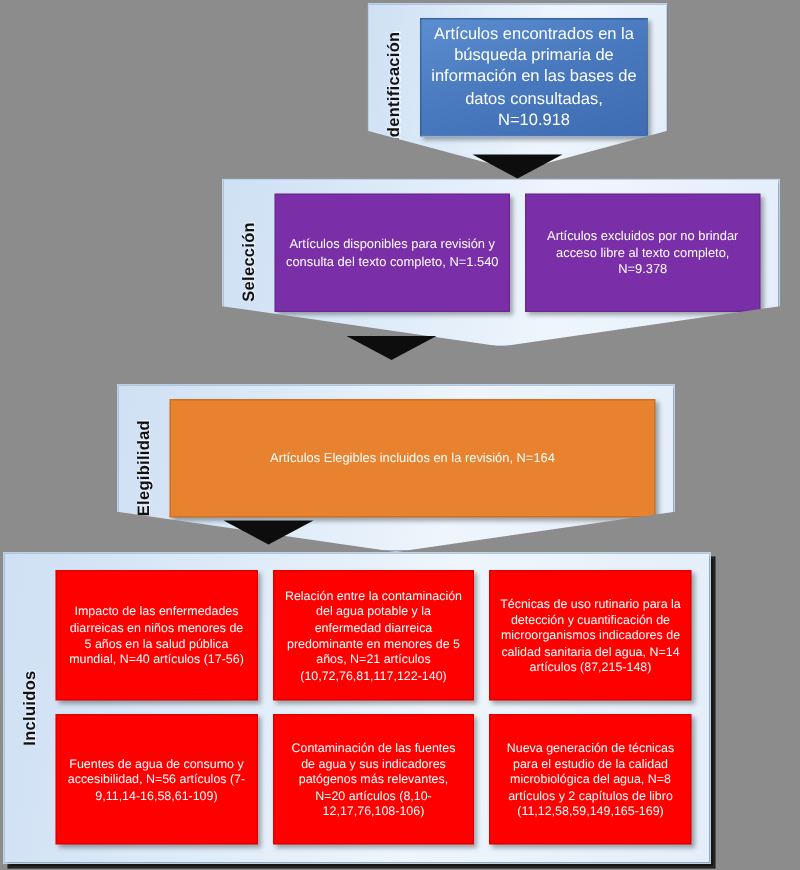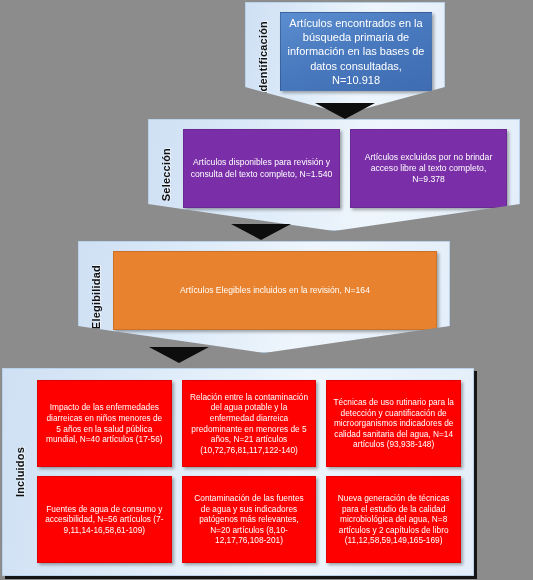--- a/index.html
+++ b/index.html
@@ -124,21 +124,21 @@
     left: 245px;  top: 2px;   width: 200px; height: 112px;
   }
   #stage-identificacion .boxes { padding: 9px 12px 22px 0; }
 
   #stage-seleccion {
     left: 148px;  top: 119px; width: 372px; height: 112px;
   }
   #stage-seleccion .boxes { padding: 9px 12px 22px 0; }
 
   #stage-elegibilidad {
-    left: 78px;   top: 241px; width: 372px; height: 112px;
+    left: 78px;   top: 256px; width: 372px; height: 112px;
   }
   #stage-elegibilidad .boxes { padding: 9px 12px 22px 0; }
 
   #stage-incluidos {
     left: 2px;    top: 368px; width: 472px; height: 208px;
   }
 
   #arrow-1 { left: 315px; top: 103px; }
   #arrow-2 { left: 231px; top: 224px; }
   #arrow-3 { left: 149px; top: 347px; }
@@ -182,20 +182,20 @@
 
   <div class="arrow" id="arrow-3"></div>
 
   <div class="stage flat" id="stage-incluidos">
     <div class="stage-label">
       <span>Incluidos</span>
     </div>
     <div class="boxes grid2x3">
       <div class="node red">Impacto de las enfermedades diarreicas en niños menores de 5 años en la salud pública mundial, N=40 artículos (17-56)</div>
       <div class="node red">Relación entre la contaminación del agua potable y la enfermedad diarreica predominante en menores de 5 años, N=21 artículos (10,72,76,81,117,122-140)</div>
-      <div class="node red">Técnicas de uso rutinario para la detección y cuantificación de microorganismos indicadores de calidad sanitaria del agua, N=14 artículos (93,938-148)</div>
+      <div class="node red">Técnicas de uso rutinario para la detección y cuantificación de microorganismos indicadores de calidad sanitaria del agua, N=14 artículos (87,215-148)</div>
       <div class="node red">Fuentes de agua de consumo y accesibilidad, N=56 artículos (7-9,11,14-16,58,61-109)</div>
-      <div class="node red">Contaminación de las fuentes de agua y sus indicadores patógenos más relevantes, N=20 artículos (8,10-12,17,76,108-201)</div>
+      <div class="node red">Contaminación de las fuentes de agua y sus indicadores patógenos más relevantes, N=20 artículos (8,10-12,17,76,108-106)</div>
       <div class="node red">Nueva generación de técnicas para el estudio de la calidad microbiológica del agua, N=8 artículos y 2 capítulos de libro (11,12,58,59,149,165-169)</div>
     </div>
   </div>
 
 </div>
 
 </body></html>

